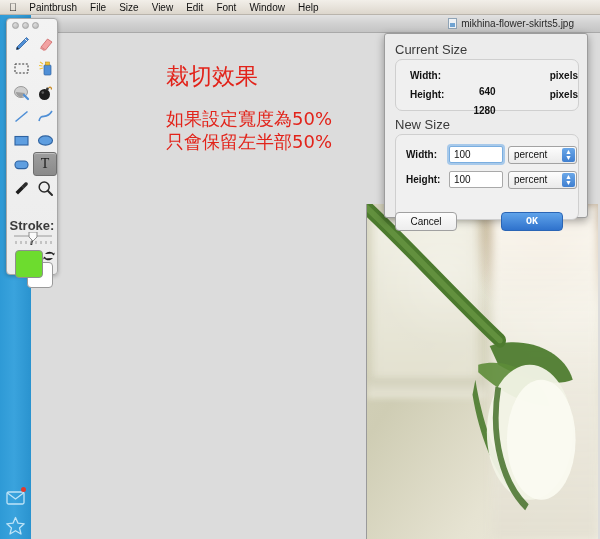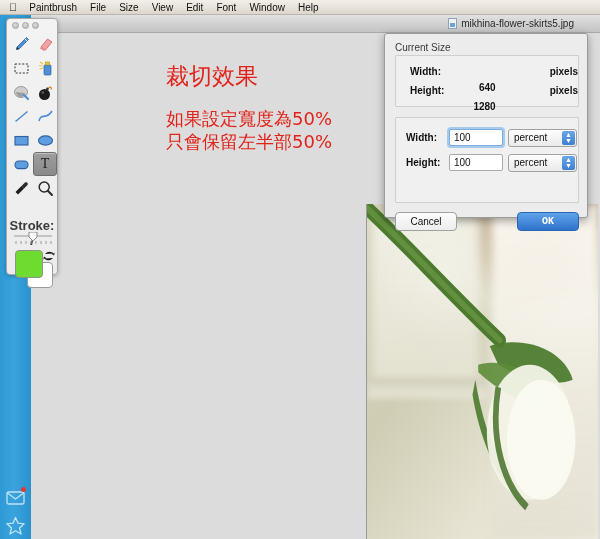--- a/index.html
+++ b/index.html
@@ -169,24 +169,24 @@
   #dialog{
     position:absolute;left:384px;top:33px;width:204px;height:185px;
     background:#ececec;border:1px solid #9c9c9c;border-radius:3px;
     box-shadow:0 3px 9px rgba(0,0,0,.35);
     box-sizing:border-box;
   }
   .group{
     position:absolute;left:10px;width:184px;box-sizing:border-box;
   }
   .group-label{
-    font-size:10px;color:#3a3a3a;margin-bottom:2px;
+    font-size:13px;color:#3a3a3a;margin-bottom:2px;
   }
   .group-box{
-    border:1px solid #cfcfcf;border-radius:1px;background:#f0f0f0;
+    border:1px solid #cfcfcf;border-radius:7px;background:#f0f0f0;
     box-sizing:border-box;
   }
   #grp-current{top:8px;}
   #grp-current .group-box{height:52px;padding-top:6px;}
   #grp-new{top:83px;}
   #grp-new .group-box{height:86px;padding-top:7px;}
   .size-row{
     display:flex;align-items:center;font-size:10px;color:#111;
     height:19px;padding-left:14px;
   }
@@ -212,21 +212,21 @@
     border:1px solid #a2a2a2;border-radius:3px;box-sizing:border-box;
     font-size:10px;color:#111;display:flex;align-items:center;padding-left:5px;
   }
   .popup .arrows{
     position:absolute;right:1px;top:1px;width:13px;height:14px;
     background:linear-gradient(to bottom,#6aa7e8,#3f7fd0);
     border-radius:2px;display:flex;align-items:center;justify-content:center;
     color:#fff;font-size:7px;line-height:6px;flex-direction:column;
   }
   #dlg-buttons{
-    position:absolute;left:10px;top:176px;width:184px;height:22px;
+    position:absolute;left:10px;top:176px;width:168px;height:22px;
     display:flex;align-items:center;justify-content:space-between;
   }
   .btn{
     width:62px;height:19px;border-radius:4px;font-size:10px;
     display:flex;align-items:center;justify-content:center;box-sizing:border-box;
   }
   .btn.cancel{background:linear-gradient(to bottom,#fcfcfc,#ededed);border:1px solid #a0a0a0;color:#111;}
   .btn.ok{background:linear-gradient(to bottom,#5fa3ea,#2f72cc);border:1px solid #2a65b5;color:#fff;font-weight:bold;font-family:Liberation Mono, monospace;}
 </style>
 </head>
@@ -431,20 +431,21 @@
       </div>
       <div class="size-row">
         <span class="lbl">Height:</span>
         <span class="val">1280</span>
         <span class="unit">pixels</span>
       </div>
     </div>
   </div>
 
   <div class="group" id="grp-new">
+    <div class="group-label">New Size</div>
     <div class="group-box">
       <div class="field-row">
         <span class="lbl">Width:</span>
         <span class="txtfield focused">100</span>
         <span class="popup">
           <span>percent</span>
           <span class="arrows">▲<span>▼</span></span>
         </span>
       </div>
       <div class="field-row">

